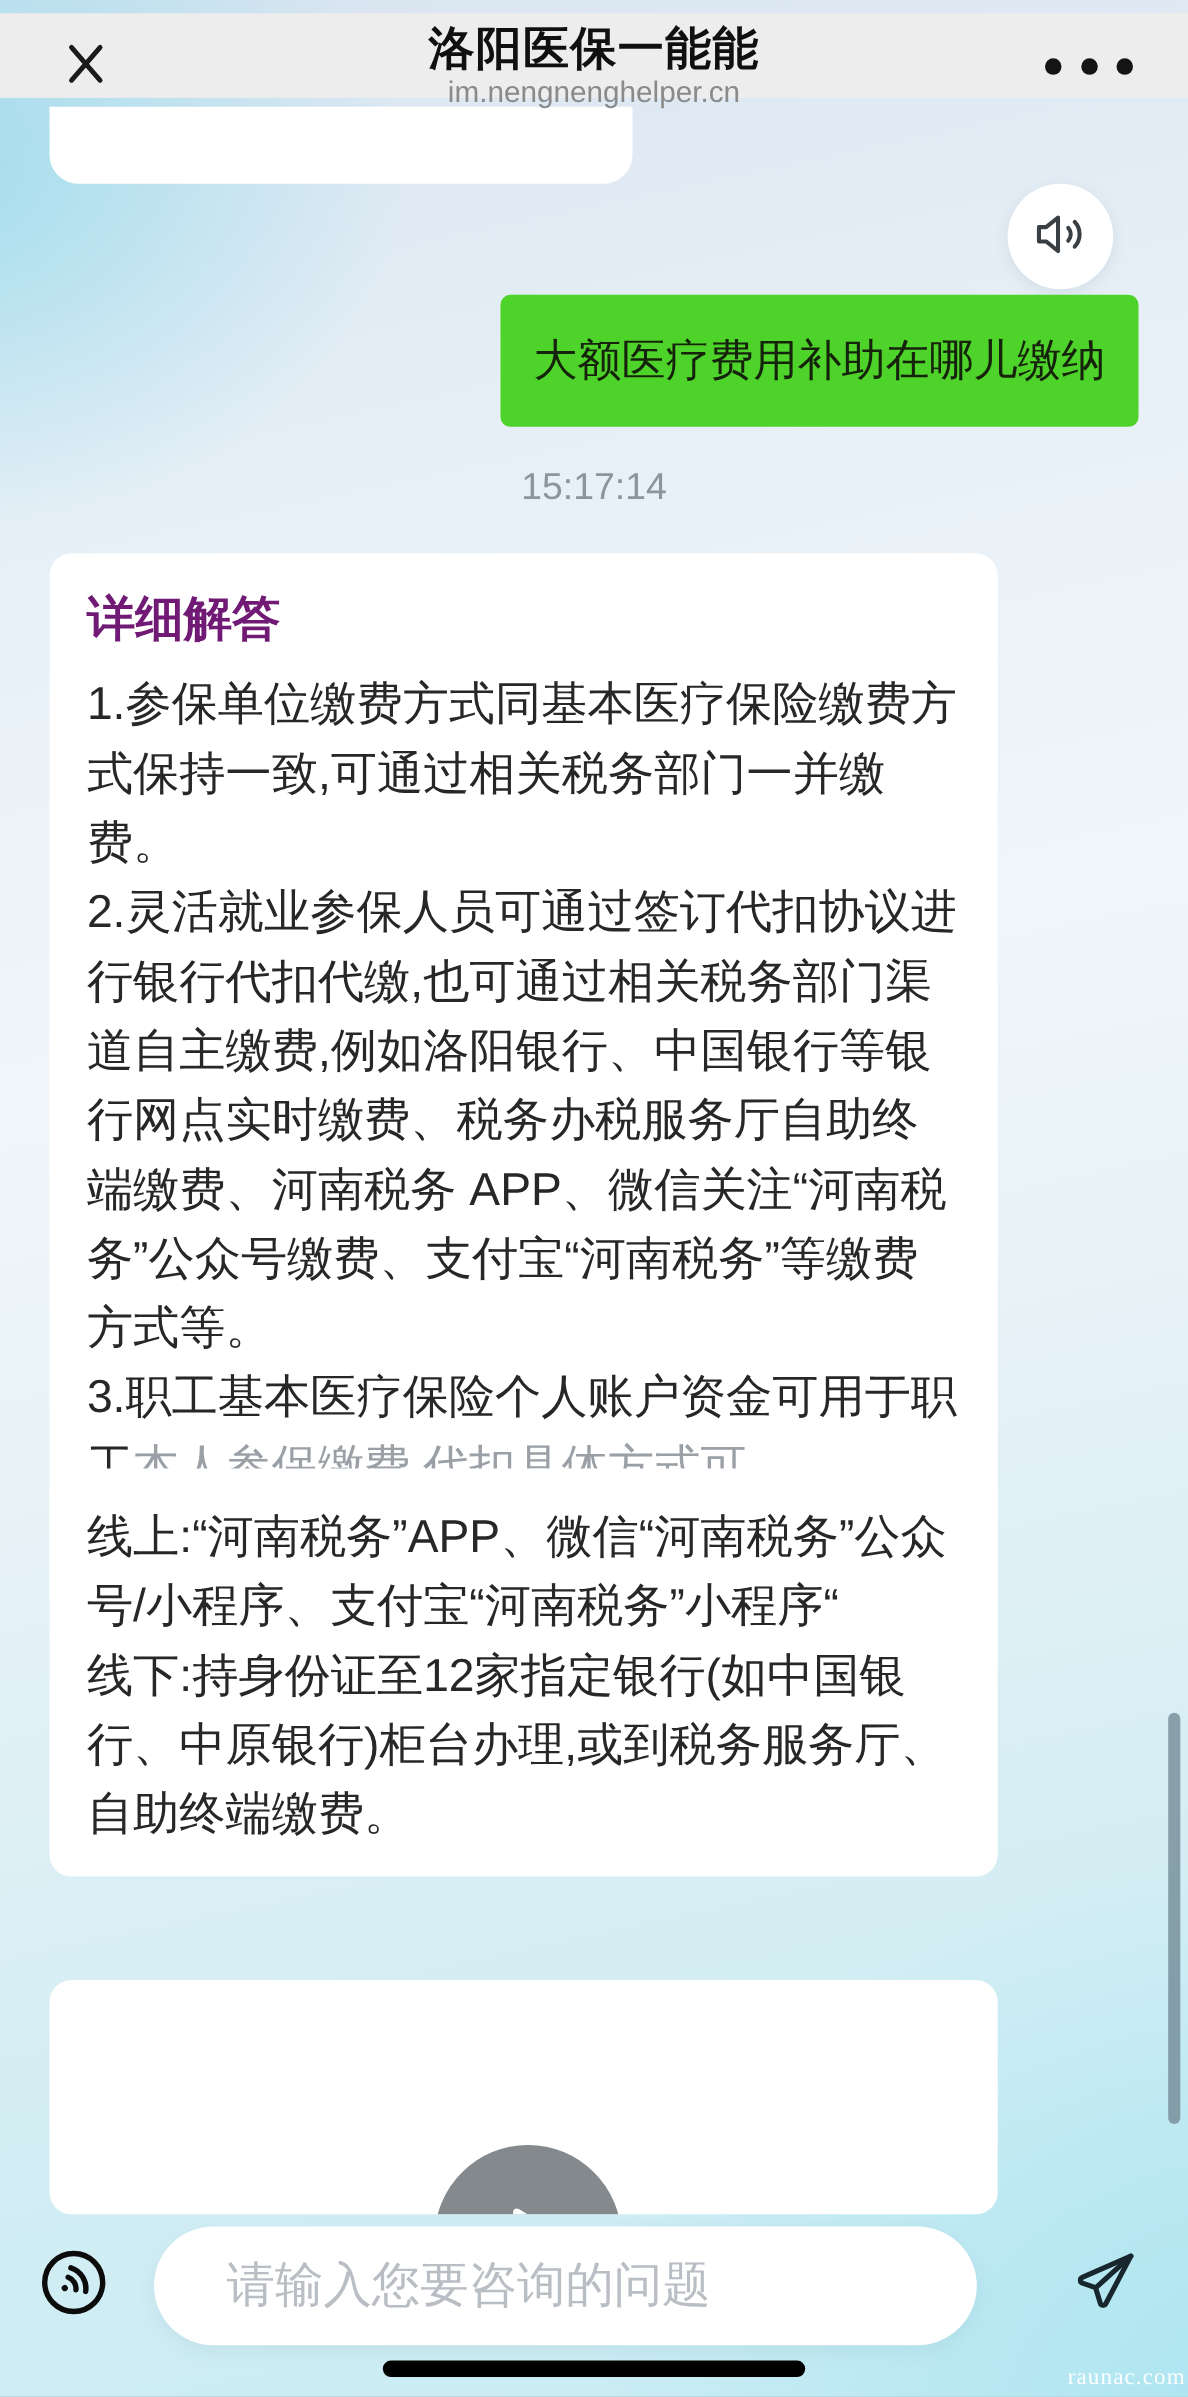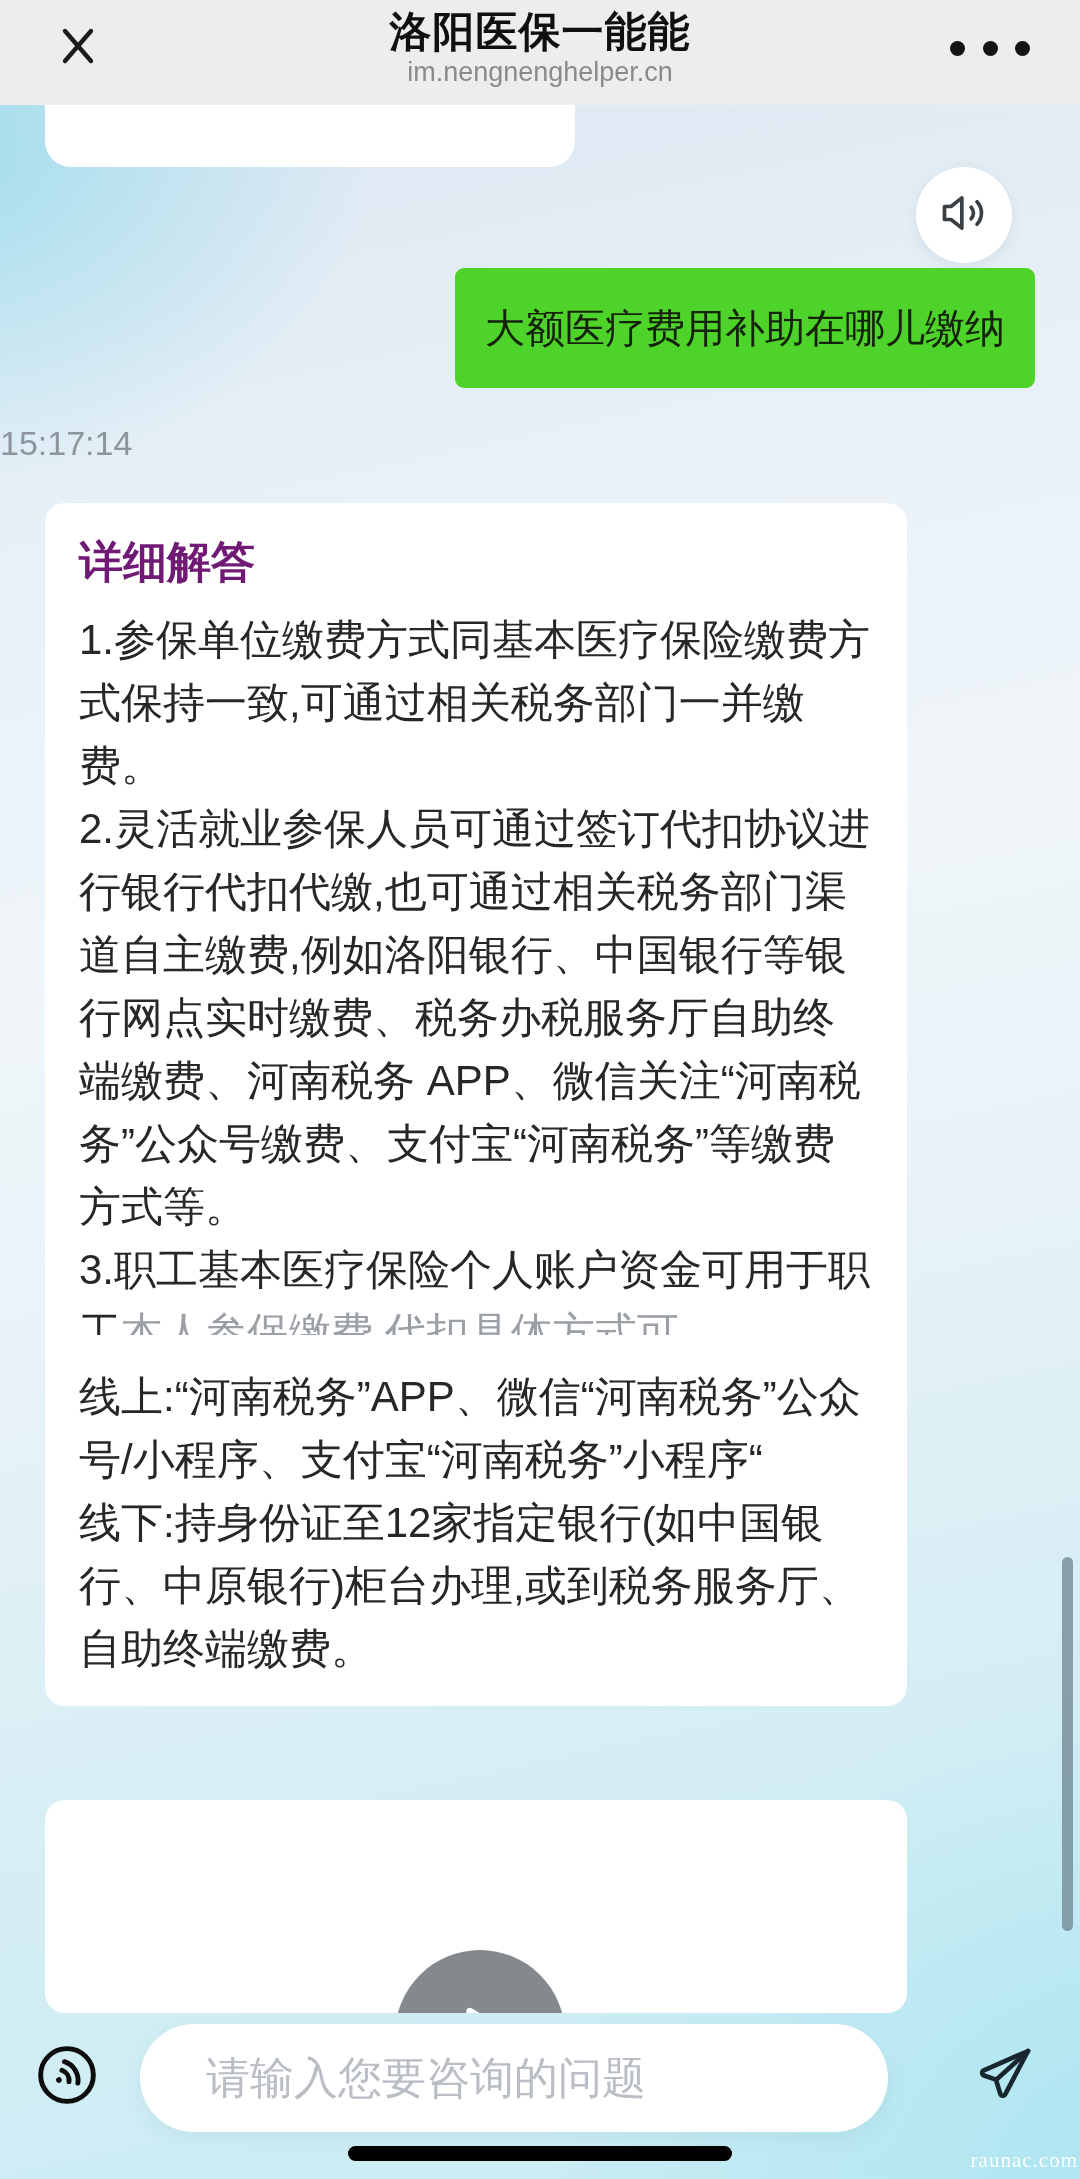--- a/index.html
+++ b/index.html
@@ -5,41 +5,41 @@
   html,body{margin:0;padding:0;background:#222;}
   .screen{
     position:relative;width:1080px;height:2179px;overflow:hidden;
     font-family:"Liberation Sans","DejaVu Sans",sans-serif;
     background:
       radial-gradient(ellipse 620px 480px at -6% 7%, rgba(122,214,233,.60), rgba(122,214,233,0) 70%),
       radial-gradient(ellipse 900px 700px at 108% 100%, rgba(168,228,240,.9), rgba(168,228,240,0) 70%),
       linear-gradient(168deg,#d8e4f0 0%,#e7f0f7 22%,#f0f6fa 42%,#e7f2f7 58%,#d5eef4 78%,#c8ecf4 100%);
   }
   
-  .header{position:absolute;left:0;top:0;width:1080px;height:105px;background:#ededed;z-index:30;}
+  .header{position:absolute;left:0;top:12px;width:1080px;height:77px;background:#ededed;z-index:30;}
   .hdr-close{position:absolute;left:52px;top:22px;width:52px;height:52px;display:flex;align-items:center;justify-content:center;}
   .hdr-center{position:absolute;left:0;top:0;width:100%;text-align:center;}
   .hdr-title{margin-top:8px;font-size:42px;font-weight:700;color:#101010;letter-spacing:1px;line-height:48px;}
   .hdr-url{font-size:27px;color:#8a8a8a;line-height:32px;}
   .hdr-menu{position:absolute;right:50px;top:30px;width:80px;height:36px;display:flex;align-items:center;justify-content:space-between;}
   .hdr-menu i{width:15px;height:15px;border-radius:50%;background:#141414;}
   
   .remnant-card{position:absolute;left:45px;top:97px;width:530px;height:70px;background:#fff;border-radius:0 0 26px 26px;}
   .feedback-row{position:absolute;left:75px;top:172px;height:66px;display:flex;align-items:center;}
   .feedback-label{font-size:42px;color:#343a41;letter-spacing:.5px;}
   .thumb{width:56px;height:56px;margin-left:34px;display:flex;align-items:center;justify-content:center;}
   .thumb svg{width:54px;height:54px;}
   .speaker-btn{position:absolute;left:916px;top:167px;width:96px;height:96px;border-radius:50%;background:#fff;
     box-shadow:0 4px 14px rgba(60,90,110,.10);display:flex;align-items:center;justify-content:center;}
   .speaker-btn svg{width:52px;height:52px;}
   
   .bubble{position:absolute;right:45px;top:268px;max-width:640px;background:#4ed32a;border-radius:9px;
     padding:34px 30px;box-sizing:border-box;}
   .bubble-text{font-size:40px;line-height:52px;color:#15230b;white-space:nowrap;}
-  .timestamp{position:absolute;left:0;top:424px;width:1080px;font-size:34px;color:#8d949d;}
+  .timestamp{position:absolute;left:0;top:424px;width:1080px;text-align:center;font-size:34px;color:#8d949d;}
   
   .card{position:absolute;left:45px;width:862px;background:#fff;border-radius:20px;box-sizing:border-box;
     padding:30px 34px 26px 34px;}
   .card-heading{font-size:44px;font-weight:700;color:#701a75;margin-bottom:16px;}
   .card-body p{margin:0;font-size:42px;line-height:63px;color:#272727;word-break:break-all;}
   .muted{color:#9aa0a6;}
   .more-link{margin-top:26px;text-align:center;font-size:40px;color:#2b7bf3;}
   #card-answer{top:503px;}
   #card-channel{top:1335px;}
   #card-video{top:1800px;height:213px;padding:0;overflow:hidden;}

